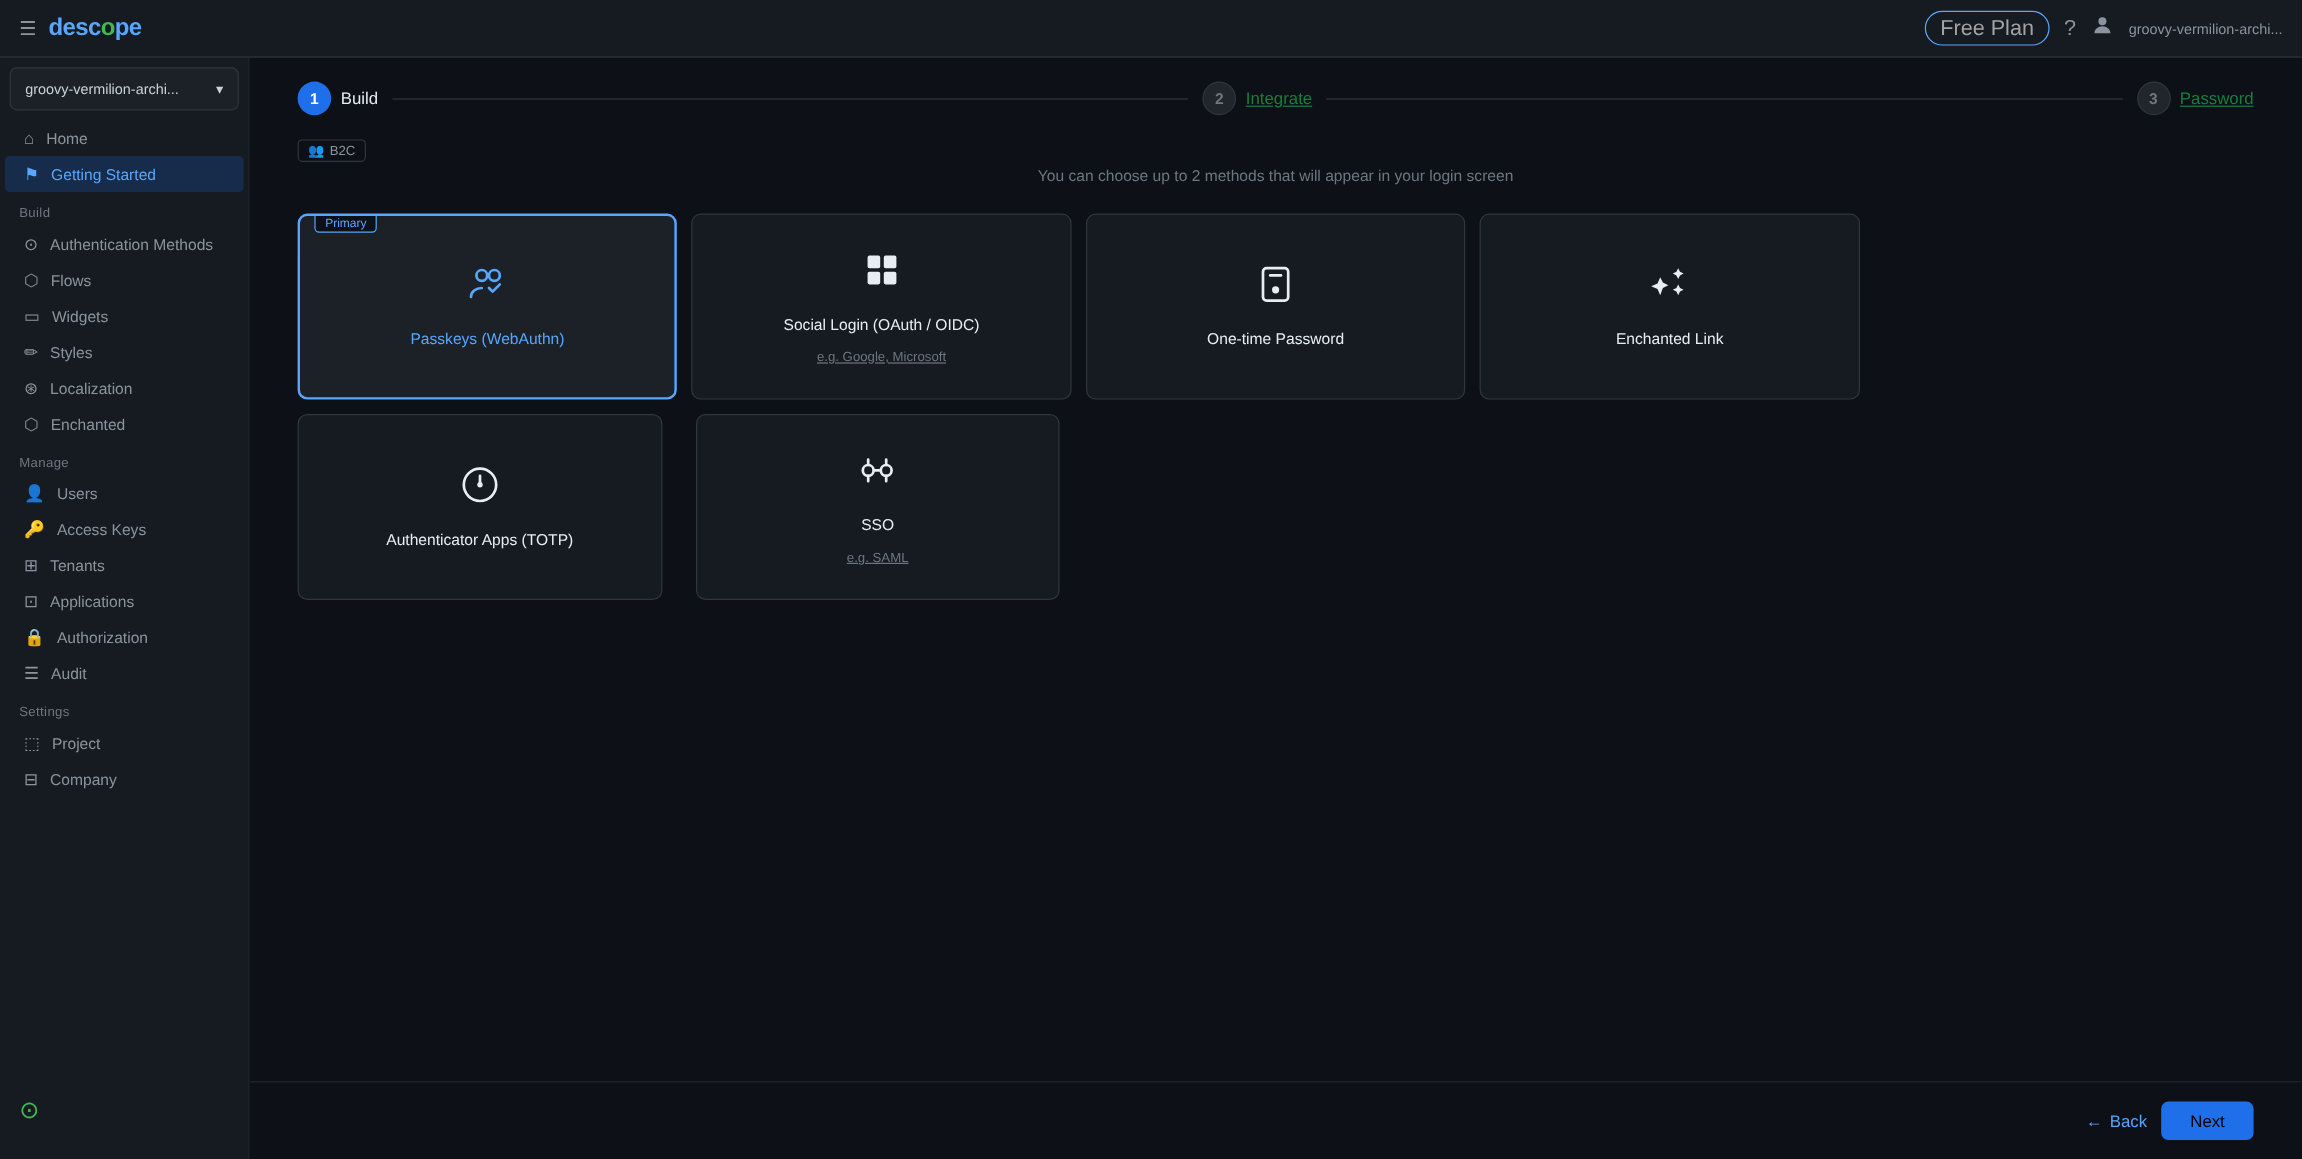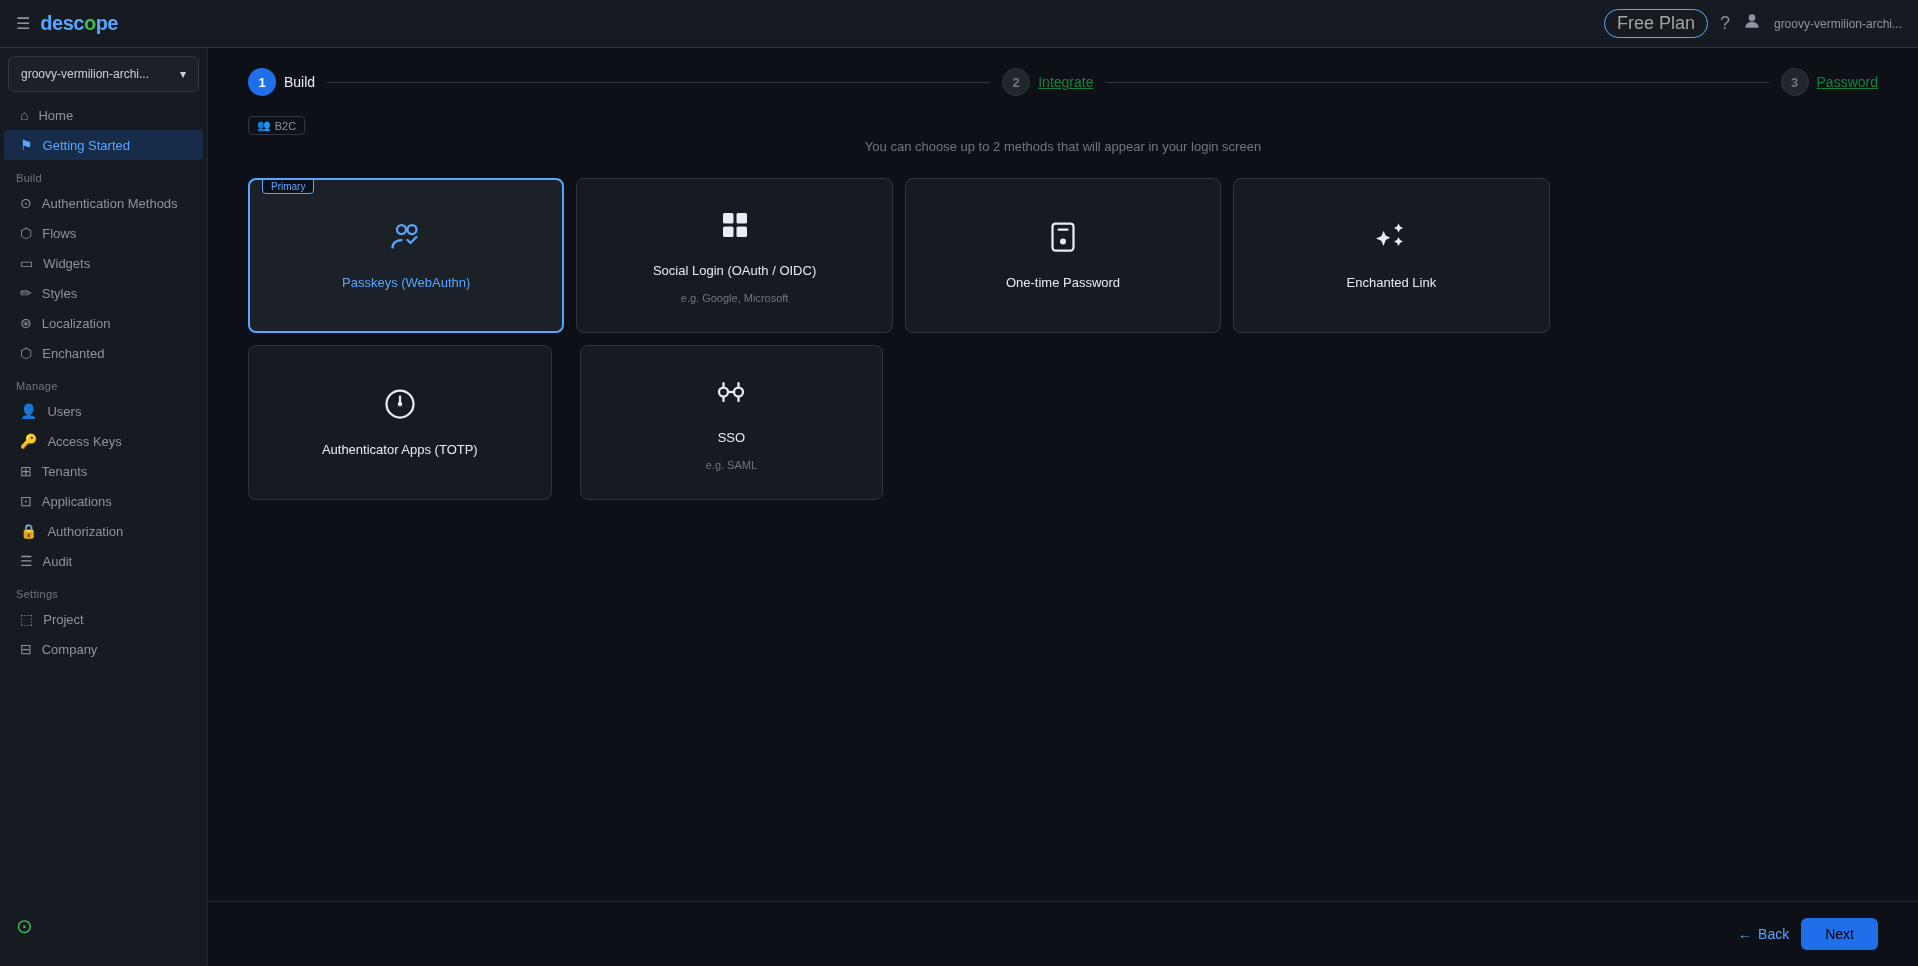--- a/index.html
+++ b/index.html
@@ -272,20 +272,21 @@
       font-size: 13px;
       font-weight: 500;
       color: #e6edf3;
       text-align: center;
       line-height: 1.3;
     }
     .auth-card-subtitle {
       font-size: 11px;
       color: #6e7681;
       text-align: right;
+      text-decoration: underline;
     }
 
     
     .bottom-bar {
       display: flex;
       align-items: center;
       justify-content: flex-end;
       padding: 16px 40px;
       border-top: 1px solid #21262d;
       gap: 12px;

